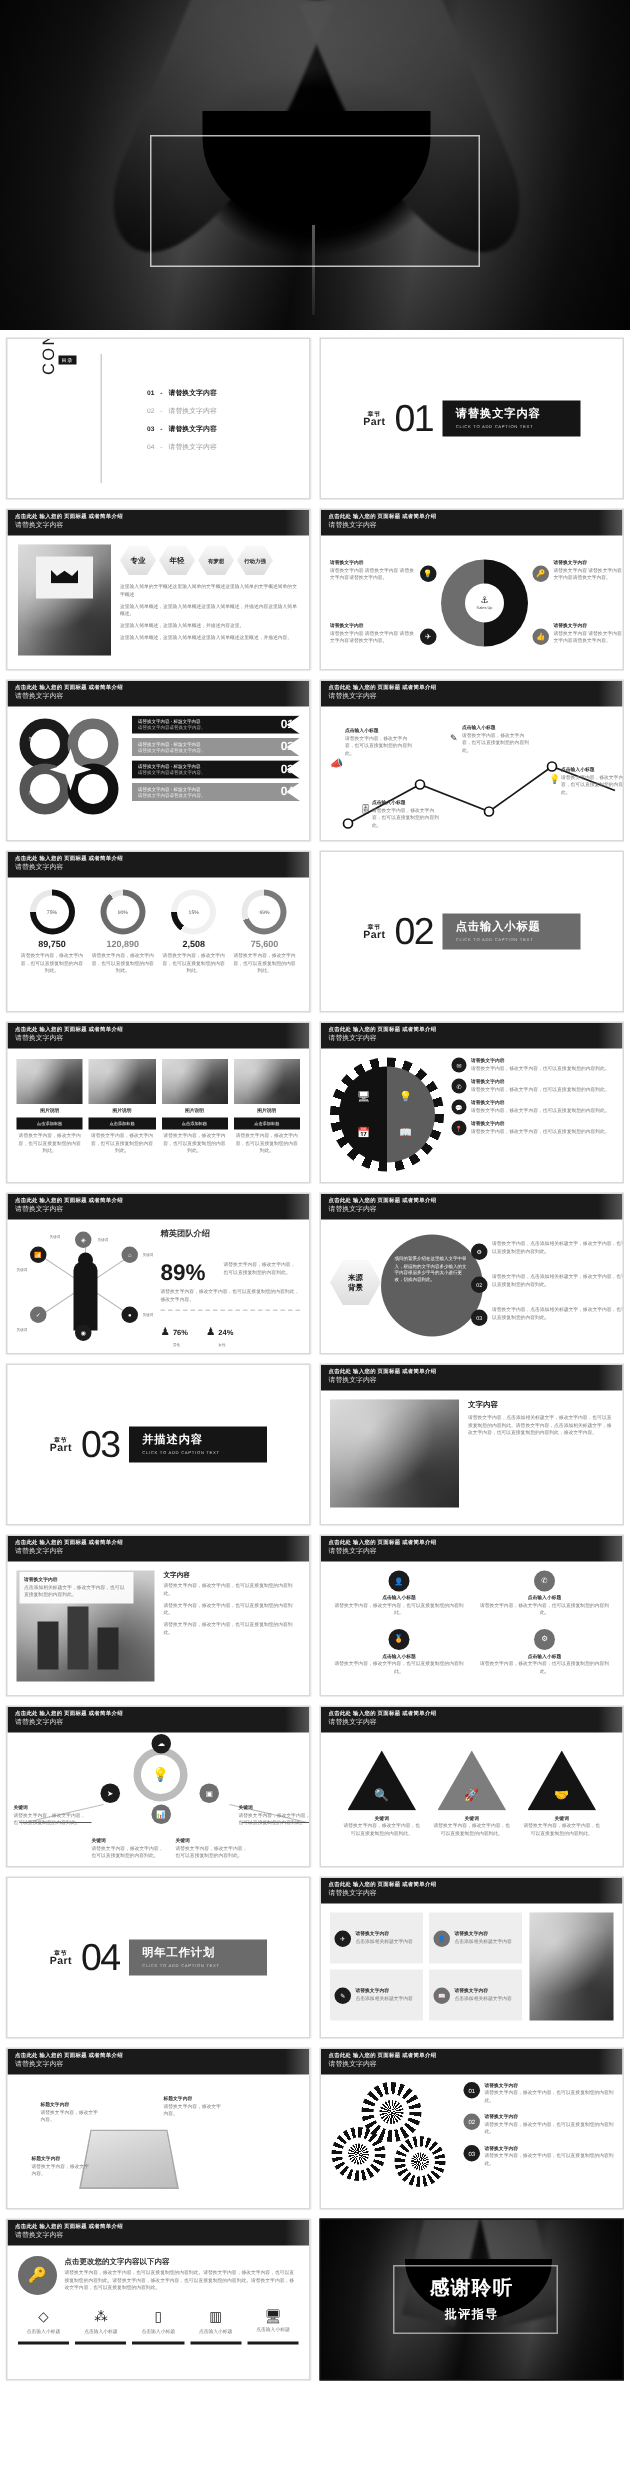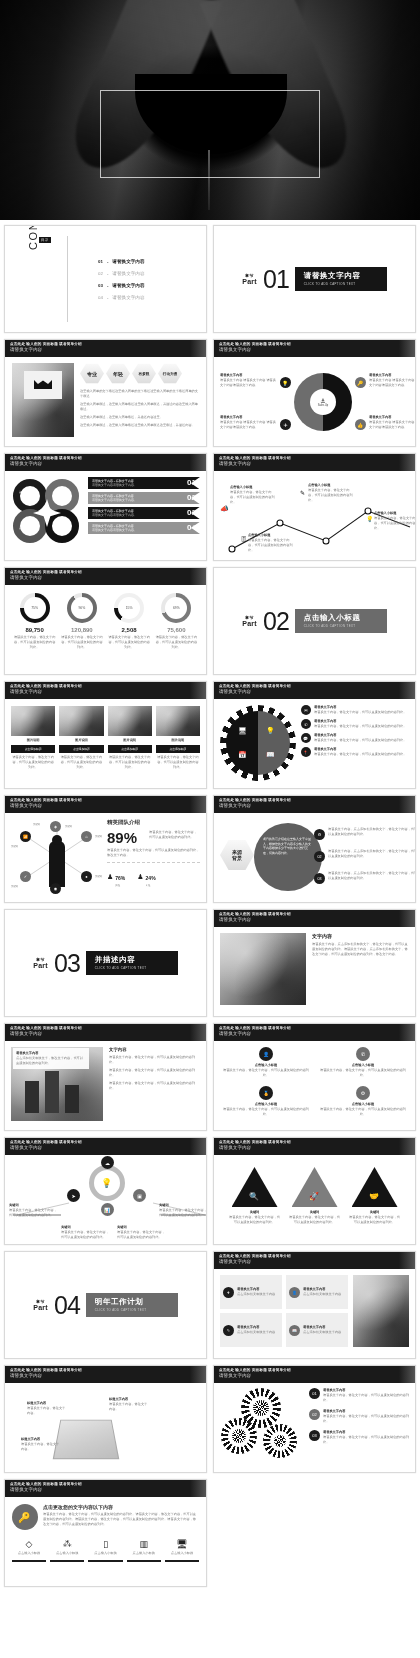--- a/index.html
+++ b/index.html
@@ -487,21 +487,21 @@
         <div class="ci" style="position:absolute;left:70px;top:52px;width:11px;height:11px;font-size:4px">●</div>
         <div class="tiny" style="position:absolute;left:0;top:26px;font-size:2.4px">关键词</div>
         <div class="tiny" style="position:absolute;left:54px;top:6px;font-size:2.4px">关键词</div>
         <div class="tiny" style="position:absolute;left:84px;top:16px;font-size:2.4px">关键词</div>
         <div class="tiny" style="position:absolute;left:0;top:66px;font-size:2.4px">关键词</div>
         <div class="tiny" style="position:absolute;left:84px;top:56px;font-size:2.4px">关键词</div>
         <div class="tiny" style="position:absolute;left:22px;top:4px;font-size:2.4px">关键词</div>
       </div>
       <div style="flex:1;padding-left:4px">
         <div style="font-size:5.5px;font-weight:bold;color:#333">精英团队介绍</div>
-        <div style="display:flex;gap:12px;align-items:flex-start;margin-top:4px">
+        <div style="display:flex;gap:12px;align-items:flex-start;margin-top:15px">
           <div style="font-size:15px;font-weight:bold;color:#1b1b1b;line-height:1">89%</div>
           <div class="tiny" style="flex:1">请替换文字内容，修改文字内容，也可以直接复制您的内容到此。</div>
         </div>
         <div class="tiny" style="margin-top:3px">请替换文字内容，修改文字内容，也可以直接复制您的内容到此，修改文字内容。</div>
         <div style="border-top:1px dashed #ccc;margin:4px 0 3px"></div>
         <div style="display:flex;gap:12px">
           <div style="display:flex;gap:2px;align-items:center">
             <span style="font-size:7px">♟</span>
             <span><span style="font-size:5px;font-weight:bold">76%</span>
               <span class="tiny" style="display:block;font-size:2.4px">男性</span></span>
@@ -846,14 +846,33 @@
       <div style="display:flex;gap:4px;margin-top:4px">
         <div style="flex:1;height:2px;background:#1b1b1b"></div>
         <div style="flex:1;height:2px;background:#1b1b1b"></div>
         <div style="flex:1;height:2px;background:#1b1b1b"></div>
         <div style="flex:1;height:2px;background:#1b1b1b"></div>
         <div style="flex:1;height:2px;background:#1b1b1b"></div>
       </div>
     </div>
   </div>
 
+  <div class="slide dark">
+    <div class="closing" style="width:100%;height:100%">
+      <div class="photo" style="position:absolute;inset:0;
+        background:linear-gradient(100deg,#0a0a0a 0%,#1c1c1c 16%,#414141 28%,#2a2a2a 42%,#0d0d0d 50%,#272727 60%,#4a4a4a 70%,#1a1a1a 86%,#060606 100%);"></div>
+      <div style="position:absolute;left:62px;top:-8px;width:36px;height:76px;
+        background:linear-gradient(180deg,#6d6d6d,#2a2a2a);transform:rotate(13deg);filter:blur(1px)"></div>
+      <div style="position:absolute;left:114px;top:-8px;width:36px;height:76px;
+        background:linear-gradient(180deg,#6d6d6d,#2a2a2a);transform:rotate(-13deg);filter:blur(1px)"></div>
+      <div style="position:absolute;left:56px;top:26px;width:98px;height:40px;background:#000;
+        border-radius:0 0 50px 50px/0 0 40px 40px"></div>
+      <div style="position:absolute;inset:0;
+        background:radial-gradient(ellipse 130px 80px at 50% 50%, transparent 30%, rgba(0,0,0,.7) 100%)"></div>
+      <div style="position:absolute;left:48px;top:30px;width:110px;height:46px;border:1px solid rgba(255,255,255,.55)"></div>
+      <div style="position:absolute;left:0;right:0;top:36px;text-align:center;color:#fff">
+        <div style="font-size:13px;font-weight:bold;letter-spacing:1px;text-shadow:0 1px 3px #000">感谢聆听</div>
+        <div style="font-size:8px;font-weight:bold;letter-spacing:1px;margin-top:3px">批评指导</div>
+      </div>
+    </div>
+  </div>
 
 </div>
 
 </body></html>

